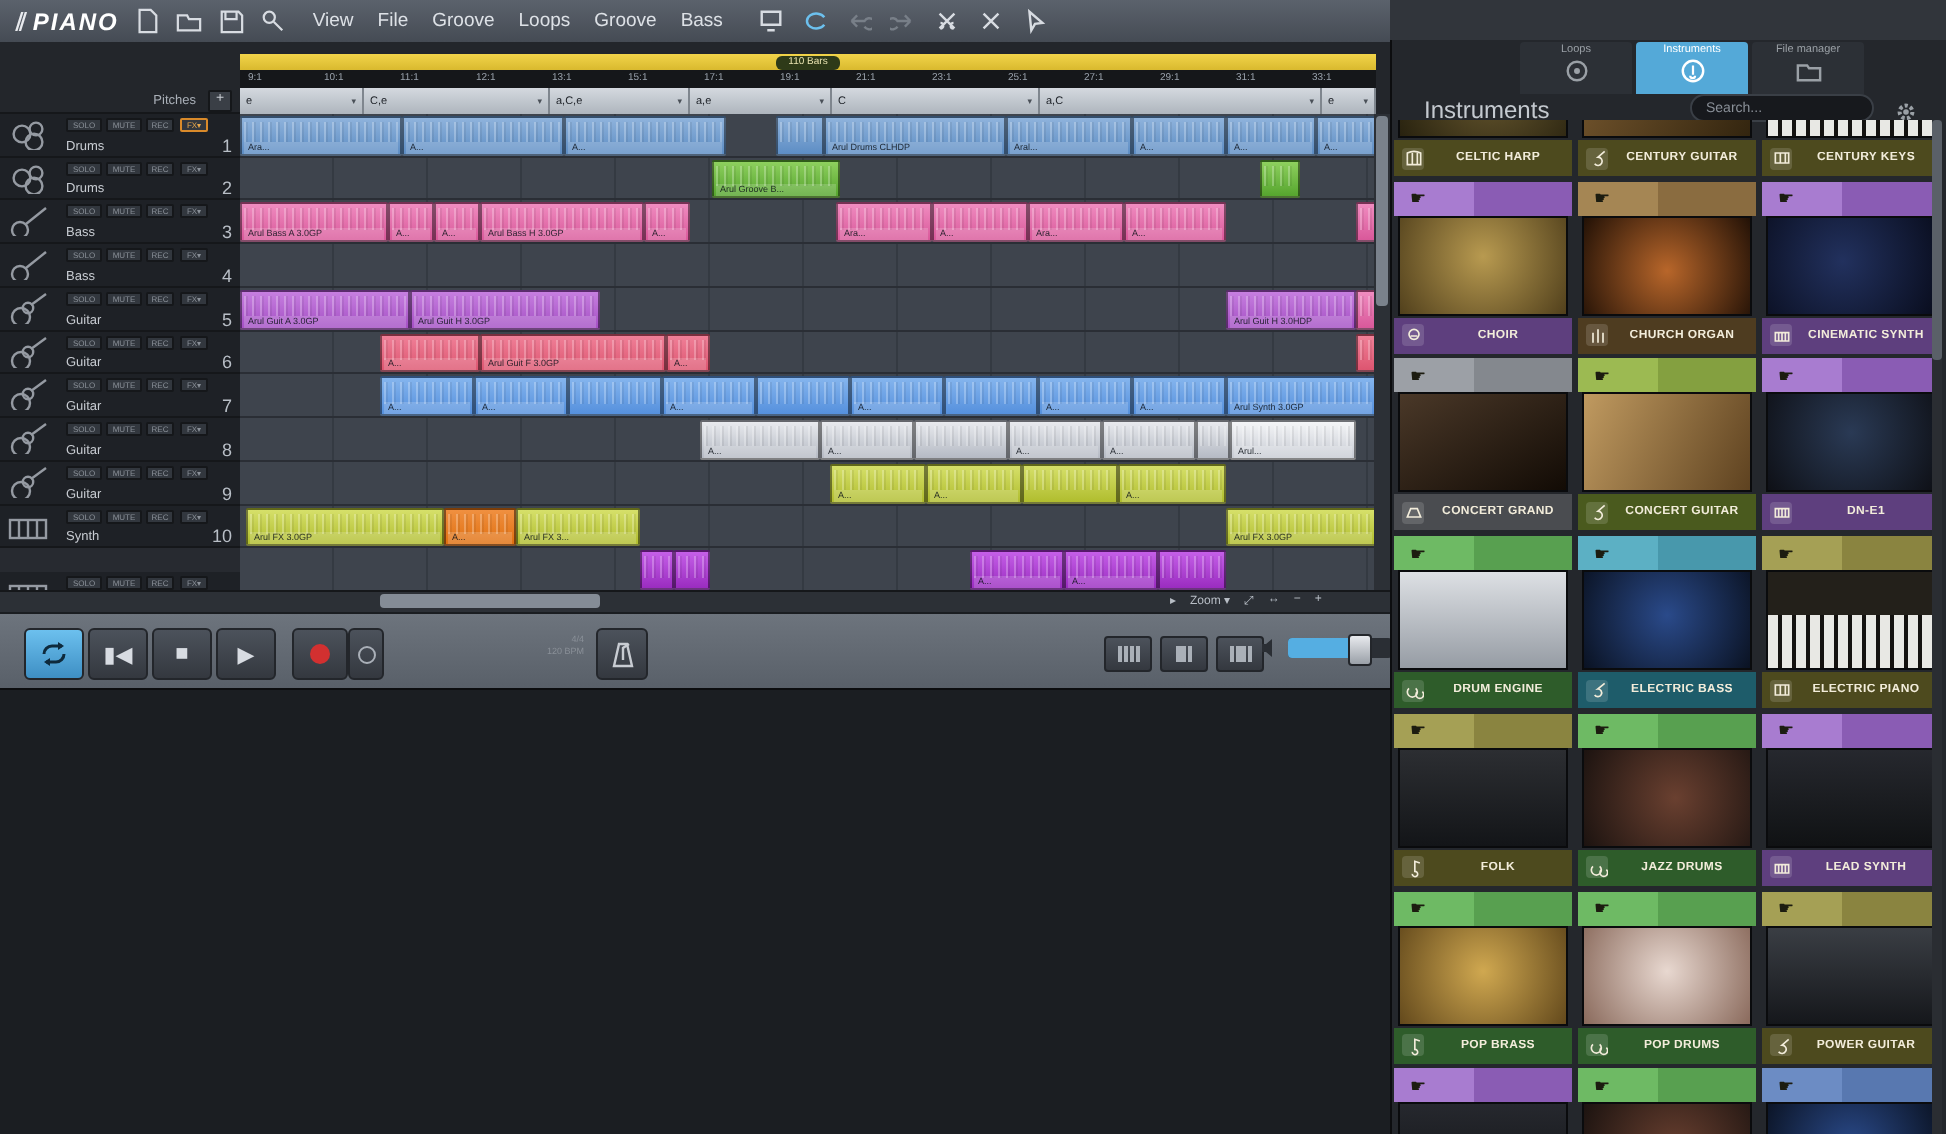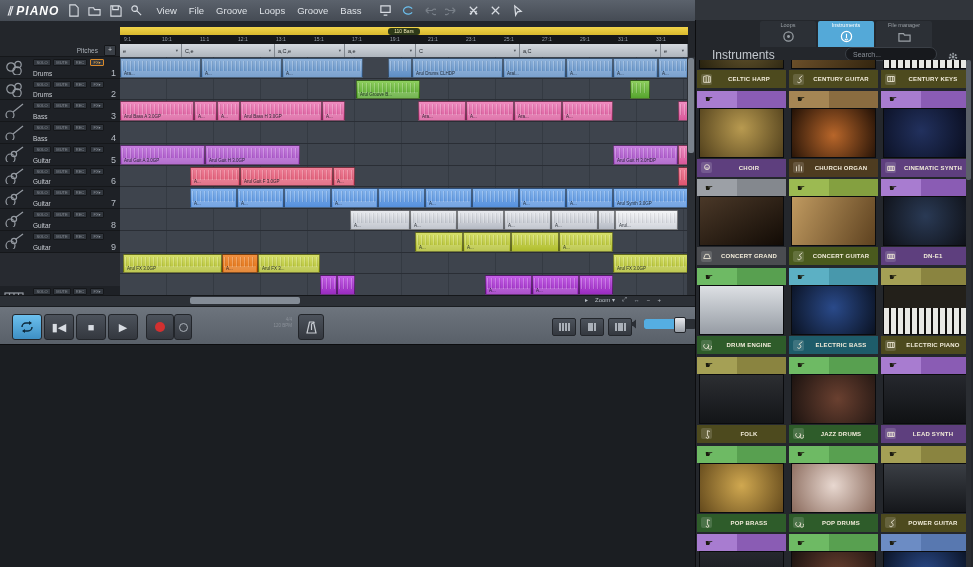--- a/index.html
+++ b/index.html
@@ -333,20 +333,34 @@
               <circle cx="10" cy="8" r="2.6"></circle>
               <line x1="11.5" y1="6.5" x2="19" y2="1"></line>
             </svg></div>
           <div class="tbtn" style="left: 33px; width: 18px;">SOLO</div>
           <div class="tbtn" style="left: 53px; width: 18px;">MUTE</div>
           <div class="tbtn" style="left: 73px; width: 14px;">REC</div>
           <div class="tbtn" style="left: 90px; width: 14px;">FX▾</div>
           <div class="tname">Guitar</div>
           <div class="tnum">9</div>
         </div>
+        <div class="trow" style="top: 195.545px; height: 21.7273px;">
+          <div class="ticon"><svg width="20" height="16" viewBox="0 0 20 16" style="stroke:#aab0b8;fill:none;stroke-width:1.2">
+              <rect x="1" y="5" width="18" height="9"></rect>
+              <line x1="5.5" y1="5" x2="5.5" y2="14"></line>
+              <line x1="10" y1="5" x2="10" y2="14"></line>
+              <line x1="14.5" y1="5" x2="14.5" y2="14"></line>
+            </svg></div>
+          <div class="tbtn" style="left: 33px; width: 18px;">SOLO</div>
+          <div class="tbtn" style="left: 53px; width: 18px;">MUTE</div>
+          <div class="tbtn" style="left: 73px; width: 14px;">REC</div>
+          <div class="tbtn" style="left: 90px; width: 14px;">FX▾</div>
+          <div class="tname">Synth</div>
+          <div class="tnum">10</div>
+        </div>
         <div class="trow" style="top: 229px; height: 21.7273px;">
           <div class="ticon"><svg width="20" height="16" viewBox="0 0 20 16" style="stroke:#aab0b8;fill:none;stroke-width:1.2">
               <rect x="1" y="5" width="18" height="9"></rect>
               <line x1="5.5" y1="5" x2="5.5" y2="14"></line>
               <line x1="10" y1="5" x2="10" y2="14"></line>
               <line x1="14.5" y1="5" x2="14.5" y2="14"></line>
             </svg></div>
           <div class="tbtn" style="left: 33px; width: 18px;">SOLO</div>
           <div class="tbtn" style="left: 53px; width: 18px;">MUTE</div>
           <div class="tbtn" style="left: 73px; width: 14px;">REC</div>

